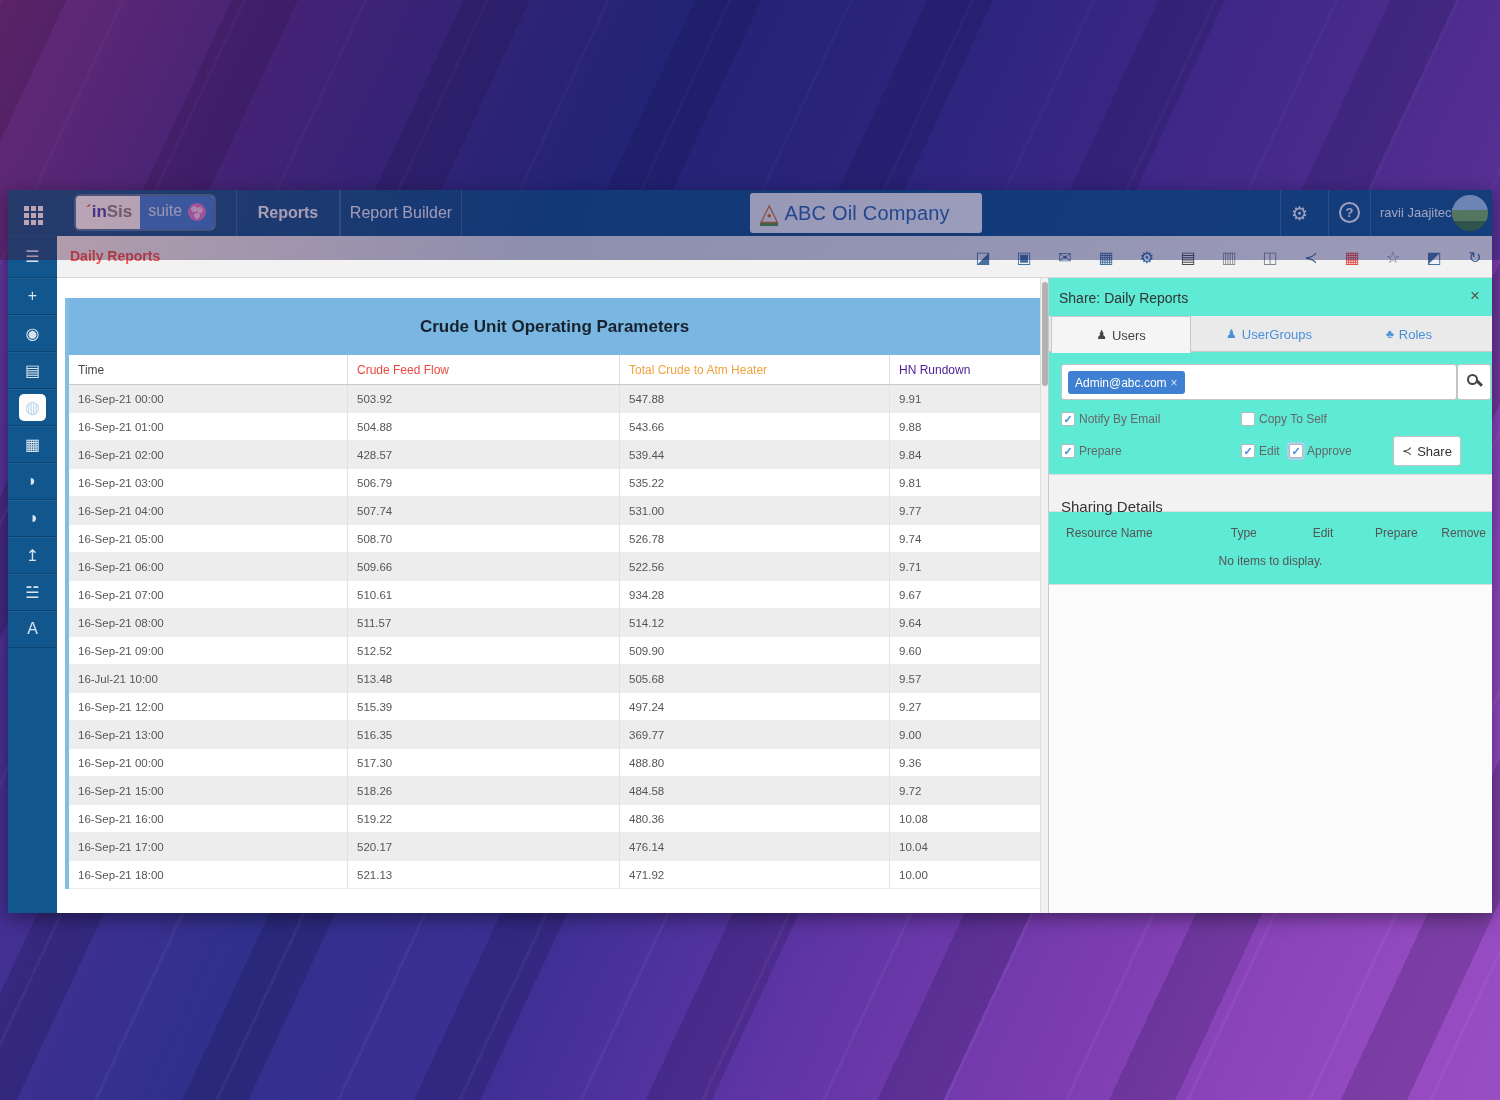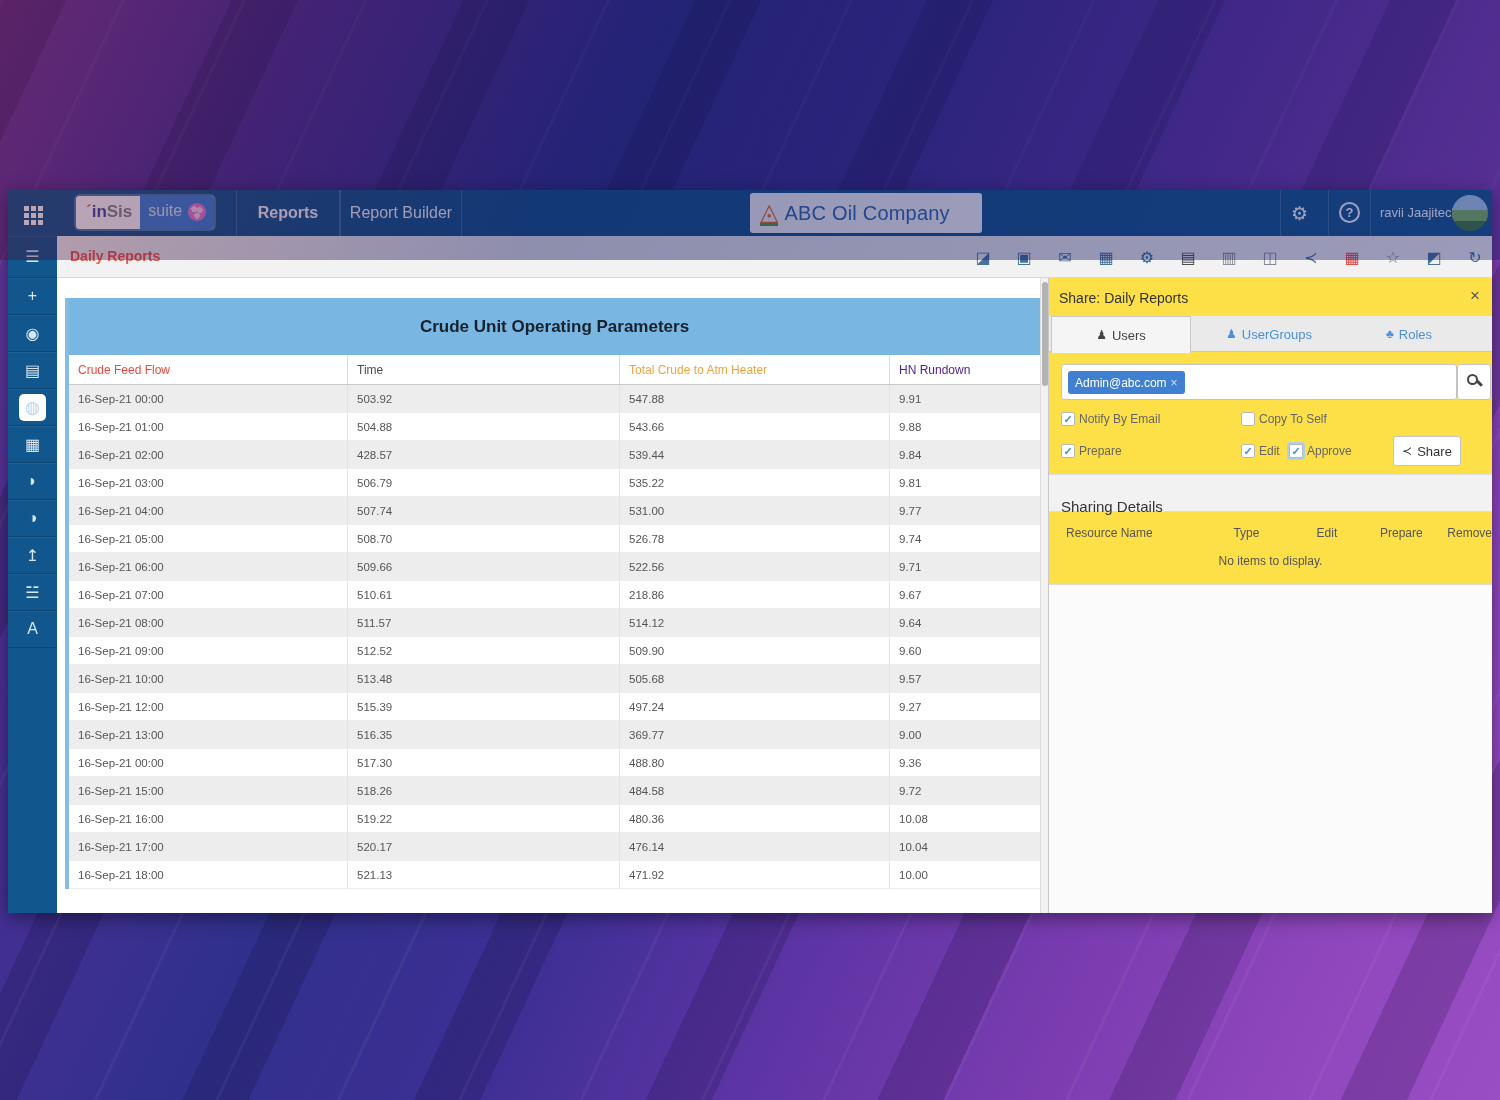--- a/index.html
+++ b/index.html
@@ -74,21 +74,21 @@
   .trow{ height:28px; }
   .trow .cell{ font-size:11.5px; color:#555; display:flex; align-items:center; padding-left:9px;
     border-right:1px solid #e2e2e2; border-bottom:1px solid #ececec; }
   .thead .cell:last-child,.trow .cell:last-child{ border-right:none; }
   .trow:nth-child(odd){ background:#ededed; }
   .trow:nth-child(even){ background:#fff; }
   
   .vscroll{ position:absolute; left:1032px; top:88px; width:8px; height:635px; background:#f1f1f1; border-left:1px solid #ddd; }
   .vthumb{ position:absolute; left:1px; top:4px; width:6px; height:104px; background:#b3b3b3; border-radius:3px; cursor:pointer; }
   
-  .share-panel{ position:absolute; left:1040px; top:88px; width:444px; height:635px; background:#fde047; border-left:1px solid #c8c8c8; }
+  .share-panel{ position:absolute; left:1040px; top:88px; width:444px; height:635px; background:#5eead4; border-left:1px solid #c8c8c8; }
   .sp-title{ position:absolute; left:10px; top:12px; font-size:14px; color:#333; }
   .sp-close{ position:absolute; right:12px; top:8px; font-size:17px; color:#555; cursor:pointer; }
   .sp-tabs{ position:absolute; left:0; top:38px; width:100%; height:36px; background:#eaeaea; border-bottom:1px solid #c8c8c8; }
   .sp-tab{ position:absolute; top:0; height:36px; display:flex; align-items:center; justify-content:center; gap:5px;
     font-size:13px; cursor:pointer; }
   .sp-tab.active{ background:#f5f5f5; border:1px solid #c8c8c8; border-bottom:none; height:37px; color:#444; }
   .sp-tab.inactive{ color:#4a90d9; }
   .sp-tab .ticon{ font-size:12px; }
   .search-box{ position:absolute; left:12px; top:86px; width:396px; height:36px; background:#fff; border:1px solid #c4c4c4; border-radius:3px; }
   .chip{ position:absolute; left:6px; top:6px; height:23px; background:#3f80d2; border-radius:3px; color:#fff; font-size:12px;
@@ -101,21 +101,21 @@
   .cb-item{ display:flex; align-items:center; gap:4px; font-size:12px; color:#666; cursor:pointer; }
   .cb{ width:14px; height:14px; background:#fff; border:1px solid #b8b8b8; border-radius:2px; font-size:11px; line-height:13px;
     text-align:center; color:#4a90d9; font-weight:bold; }
   .cb.ring{ box-shadow:0 0 0 2px #a9d1ee; }
   .share-btn{ position:absolute; left:344px; top:158px; width:68px; height:30px; background:#fff; border:1px solid #c4c4c4;
     border-radius:3px; font-size:13px; color:#333; display:flex; align-items:center; justify-content:center; gap:5px; cursor:pointer; }
   .share-glyph{ font-size:12px; color:#333; }
   .sd-header{ position:absolute; left:0; top:196px; width:100%; height:38px; background:#f2f2f2;
     border-top:1px solid #ddd; border-bottom:1px solid #ddd; }
   .sd-title{ position:absolute; left:12px; top:9px; font-size:15px; color:#333;margin-top:14px; }
-  .sd-cols{ position:absolute; left:0; top:248px; width:100%; display:flex; padding-left:17px; }
+  .sd-cols{ position:absolute; left:0; top:248px; width:100%; display:flex; padding-left:17px; padding-right:6px; }
   .sd-col{ font-size:12px; color:#555; }
   .sd-empty{ position:absolute; left:0; top:276px; width:100%; text-align:center; font-size:12px; color:#555; }
   .sd-bottom{ position:absolute; left:0; top:306px; width:100%; height:329px; background:#fbfbfb; border-top:1px solid #ddd; }
 </style>
 </head>
 <body>
 
 <div class="wallpaper">
   <div class="app">
 
@@ -177,22 +177,22 @@
         <div class="side-cell">◑</div>
         <div class="side-cell">↥</div>
         <div class="side-cell">☱</div>
         <div class="side-cell">A</div>
       </div>
 
     <div class="content">
       <div class="report">
         <div class="report-title">Crude Unit Operating Parameters</div>
         <div class="thead" id="report-head">
+            <div class="cell" style="color: rgb(74, 74, 74);">Time</div>
             <div class="cell" style="color: rgb(232, 72, 63);">Crude Feed Flow</div>
-            <div class="cell" style="color: rgb(74, 74, 74);">Time</div>
             <div class="cell" style="color: rgb(240, 162, 62);">Total Crude to Atm Heater</div>
             <div class="cell" style="color: #4c1d95;">HN Rundown</div>
           </div>
         <div id="report-body">
             <div class="trow">
               <div class="cell">16-Sep-21 00:00</div>
               <div class="cell">503.92</div>
               <div class="cell">547.88</div>
               <div class="cell">9.91</div>
             </div>
@@ -228,37 +228,37 @@
             </div>
             <div class="trow">
               <div class="cell">16-Sep-21 06:00</div>
               <div class="cell">509.66</div>
               <div class="cell">522.56</div>
               <div class="cell">9.71</div>
             </div>
             <div class="trow">
               <div class="cell">16-Sep-21 07:00</div>
               <div class="cell">510.61</div>
-              <div class="cell">218.86</div>
+              <div class="cell">934.28</div>
               <div class="cell">9.67</div>
             </div>
             <div class="trow">
               <div class="cell">16-Sep-21 08:00</div>
               <div class="cell">511.57</div>
               <div class="cell">514.12</div>
               <div class="cell">9.64</div>
             </div>
             <div class="trow">
               <div class="cell">16-Sep-21 09:00</div>
               <div class="cell">512.52</div>
               <div class="cell">509.90</div>
               <div class="cell">9.60</div>
             </div>
             <div class="trow">
-              <div class="cell">16-Sep-21 10:00</div>
+              <div class="cell">16-Jul-21 10:00</div>
               <div class="cell">513.48</div>
               <div class="cell">505.68</div>
               <div class="cell">9.57</div>
             </div>
             <div class="trow">
               <div class="cell">16-Sep-21 12:00</div>
               <div class="cell">515.39</div>
               <div class="cell">497.24</div>
               <div class="cell">9.27</div>
             </div>

